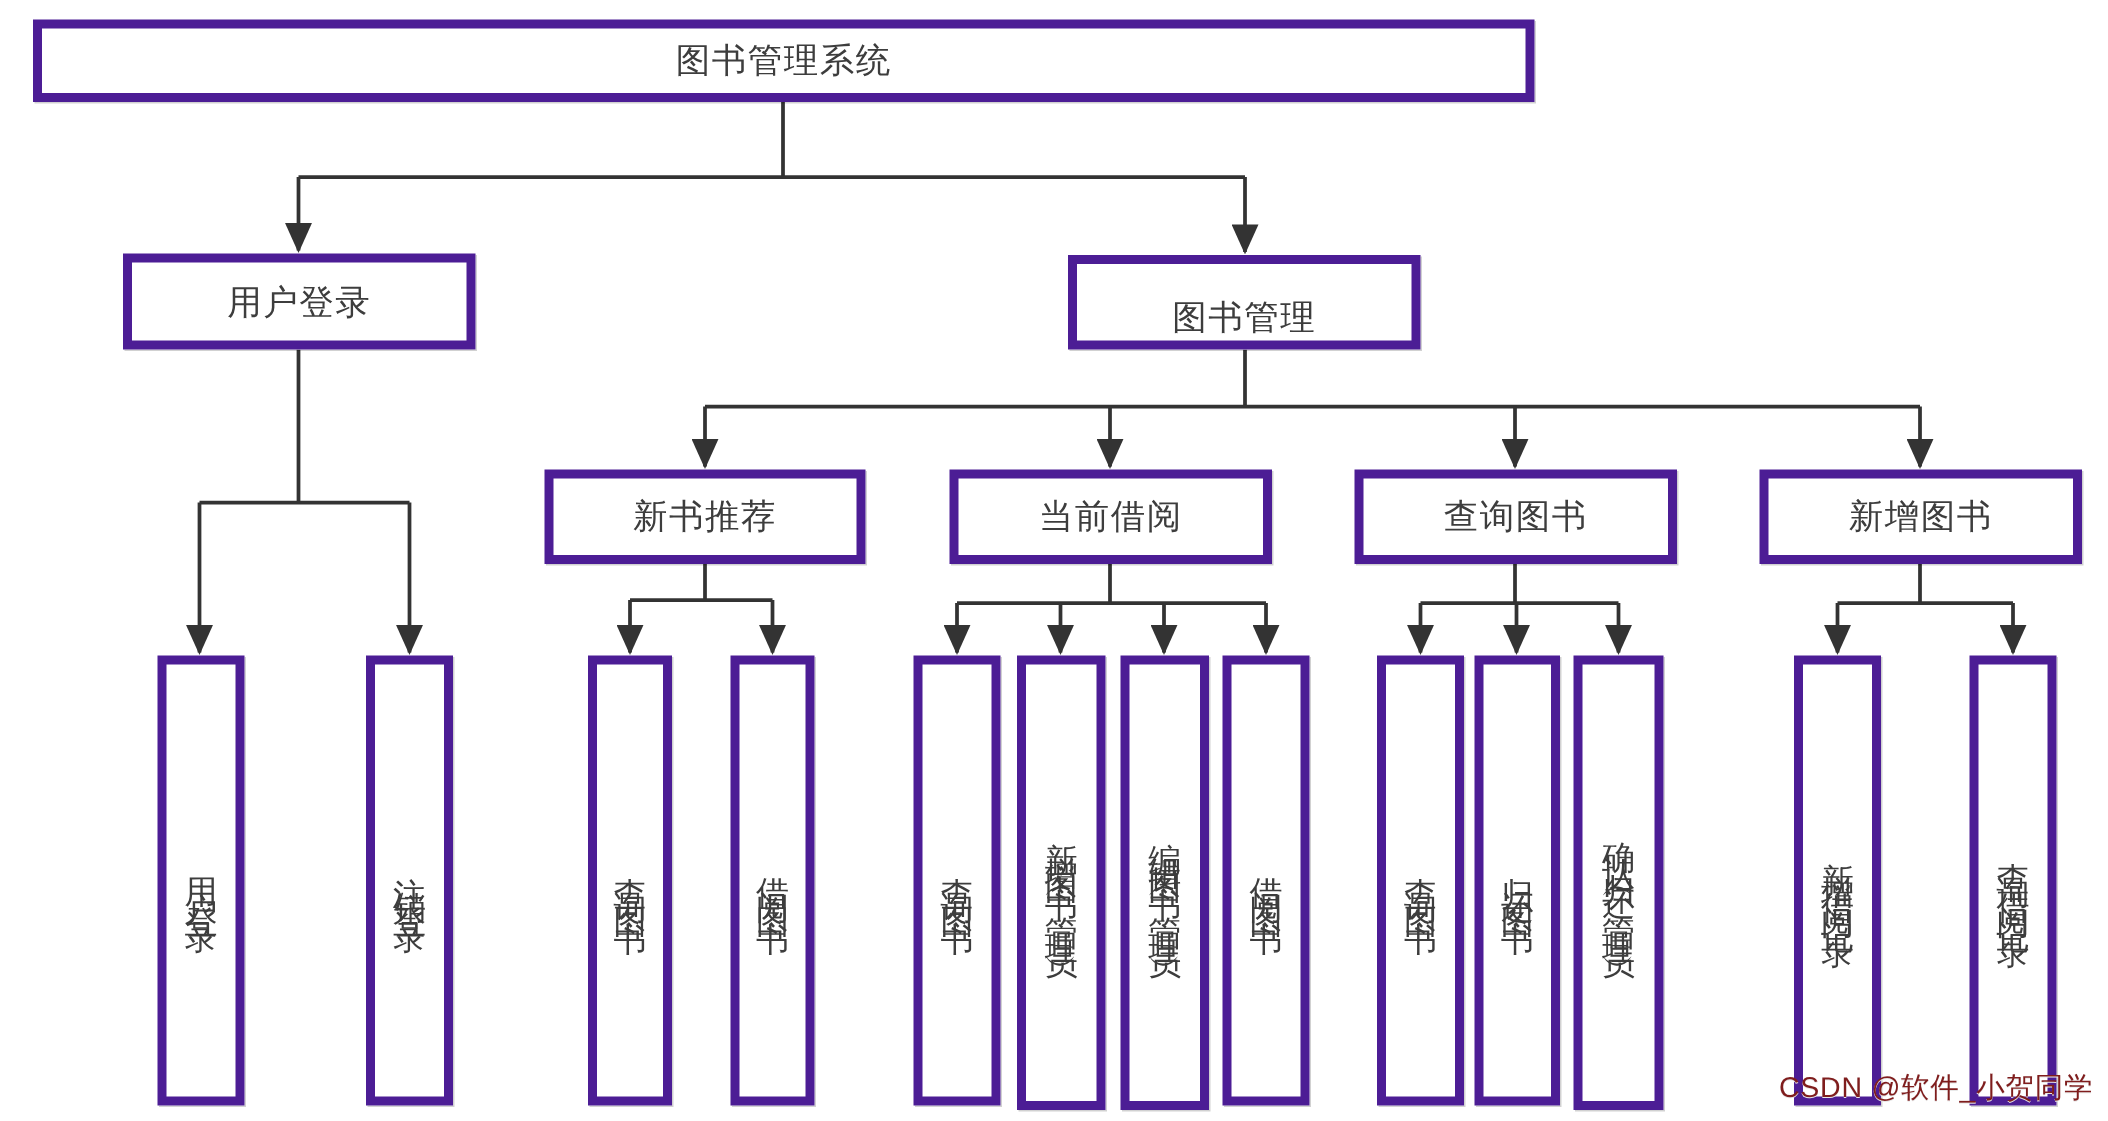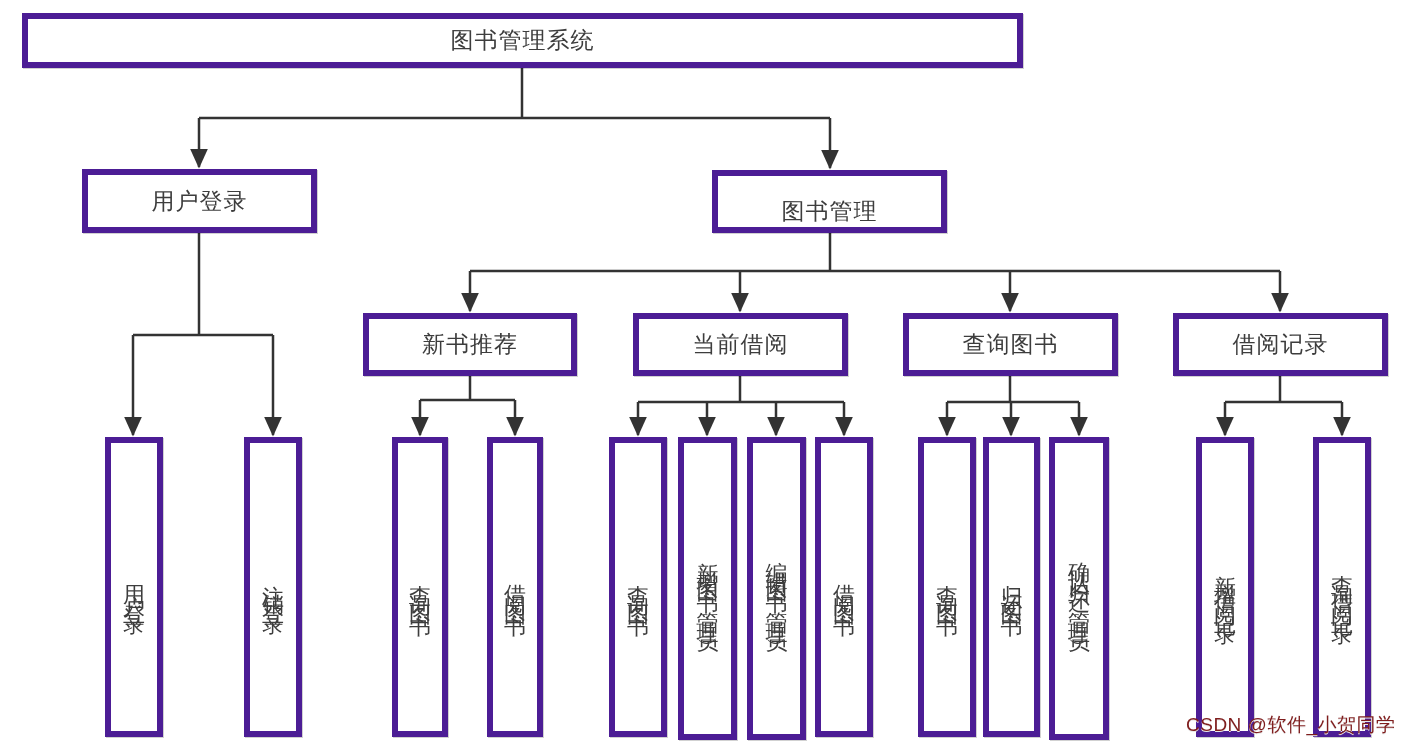--- a/index.html
+++ b/index.html
@@ -88,21 +88,21 @@
   <div class="box h" style="left:363px;top:313px;width:214px;height:63px;justify-content:center;">
     <span>新书推荐</span>
   </div>
   <div class="box h" style="left:633px;top:313px;width:215px;height:63px;">
     <span>当前借阅</span>
   </div>
   <div class="box h" style="left:903px;top:313px;width:215px;height:63px;">
     <span>查询图书</span>
   </div>
   <div class="box h" style="left:1173px;top:313px;width:215px;height:63px;">
-    <span>借阅记录</span>
+    <span>新增图书</span>
   </div>
 
   <div class="box v" style="left:105px;top:437px;width:58px;height:300px;">
     <span>用户登录</span>
   </div>
   <div class="box v" style="left:244px;top:437px;width:58px;height:300px;">
     <span>注销登录</span>
   </div>
 
   <div class="box v" style="left:392px;top:437px;width:56px;height:300px;">

